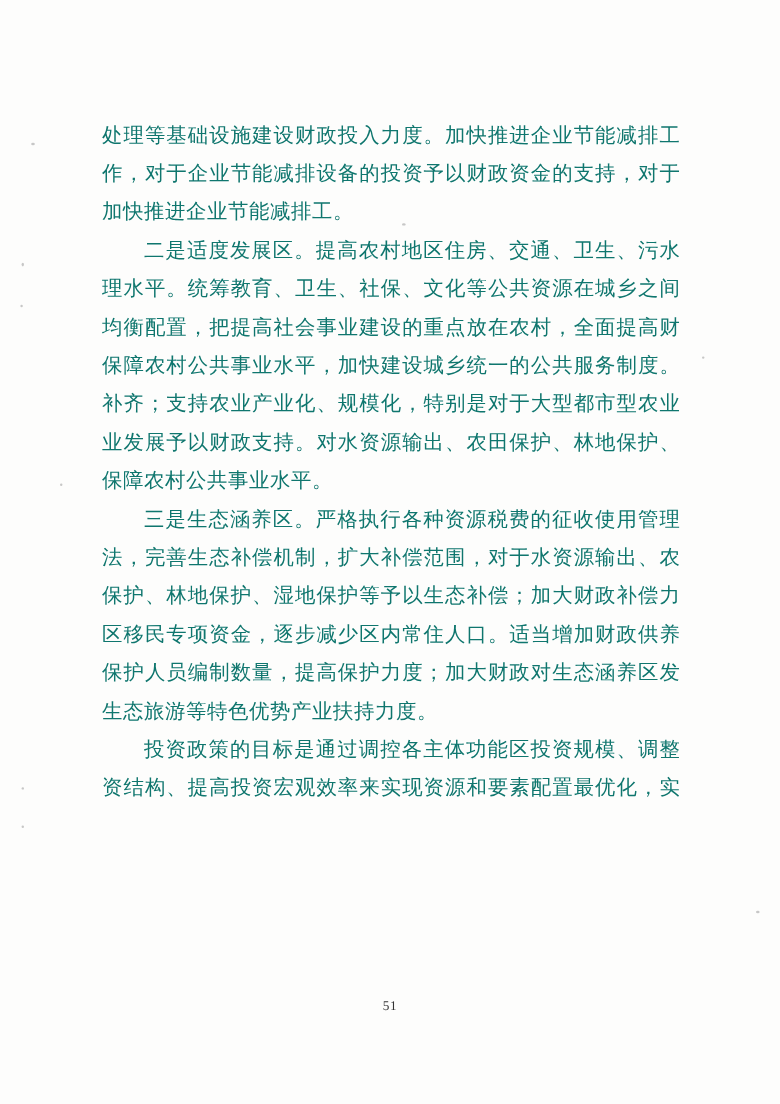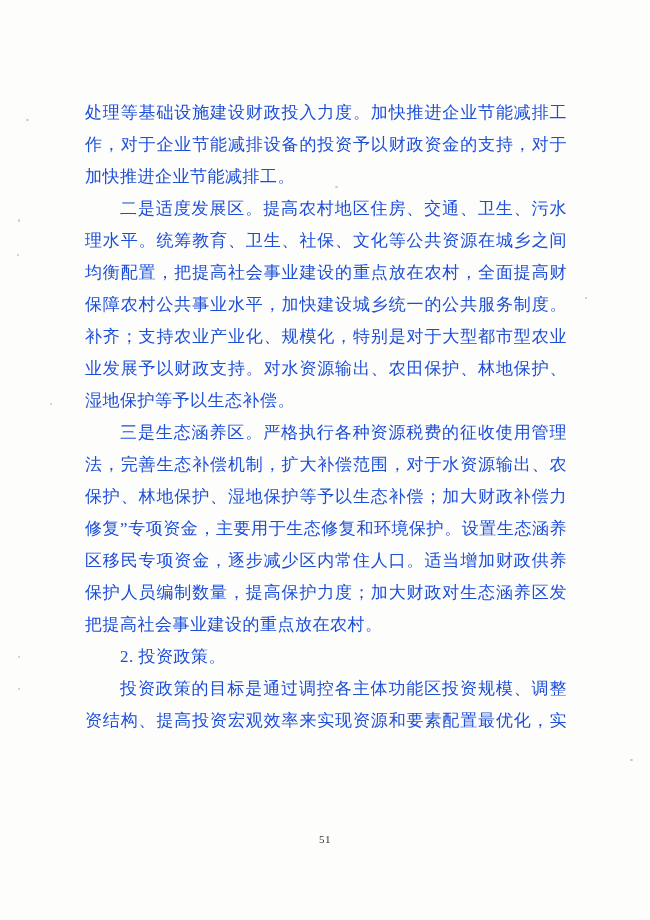--- a/index.html
+++ b/index.html
@@ -17,21 +17,21 @@
   .page {
     position: absolute;
     inset: 0;
     background: #fdfdfc;
   }
   .text-block {
     position: absolute;
     left: 85px;
     top: 97px;
     width: 482px;
-    color: #1d4ed8;
+    color: #0f766e;
     font-size: 17px;
     letter-spacing: 0.5px;
   }
   .line {
     height: 32px;
     line-height: 32px;
     overflow: hidden;
     text-align: justify;
     text-align-last: left;
     white-space: nowrap;
@@ -81,29 +81,27 @@
   <div class="text-block">
       <div class="line fill">处理等基础设施建设财政投入力度。加快推进企业节能减排工</div>
       <div class="line fill">作，对于企业节能减排设备的投资予以财政资金的支持，对于节</div>
       <div class="line">加快推进企业节能减排工。</div>
       <div class="line fill indent-2">二是适度发展区。提高农村地区住房、交通、卫生、污水处</div>
       <div class="line fill">理水平。统筹教育、卫生、社保、文化等公共资源在城乡之间的</div>
       <div class="line fill">均衡配置，把提高社会事业建设的重点放在农村，全面提高财政</div>
       <div class="line fill">保障农村公共事业水平，加快建设城乡统一的公共服务制度。对</div>
       <div class="line fill">补齐；支持农业产业化、规模化，特别是对于大型都市型农业企</div>
       <div class="line fill">业发展予以财政支持。对水资源输出、农田保护、林地保护、湿</div>
-      <div class="line">湿地保护等予以生态补偿。</div>
+      <div class="line">保障农村公共事业水平。</div>
       <div class="line fill indent-2">三是生态涵养区。严格执行各种资源税费的征收使用管理办</div>
       <div class="line fill">法，完善生态补偿机制，扩大补偿范围，对于水资源输出、农田</div>
       <div class="line fill">保护、林地保护、湿地保护等予以生态补偿；加大财政补偿力度，</div>
-      <div class="line fill">修复”专项资金，主要用于生态修复和环境保护。设置生态涵养</div>
       <div class="line fill">区移民专项资金，逐步减少区内常住人口。适当增加财政供养的</div>
       <div class="line fill">保护人员编制数量，提高保护力度；加大财政对生态涵养区发展</div>
-      <div class="line">把提高社会事业建设的重点放在农村。</div>
-      <div class="line indent-2">2. 投资政策。</div>
+      <div class="line">生态旅游等特色优势产业扶持力度。</div>
       <div class="line fill indent-2">投资政策的目标是通过调控各主体功能区投资规模、调整投</div>
       <div class="line fill">资结构、提高投资宏观效率来实现资源和要素配置最优化，实现</div>
     </div>
 
   <span class="speck s1"></span>
   <span class="speck s2"></span>
   <span class="speck s3"></span>
   <span class="speck s4"></span>
   <span class="speck s5"></span>
   <span class="speck s6"></span>

